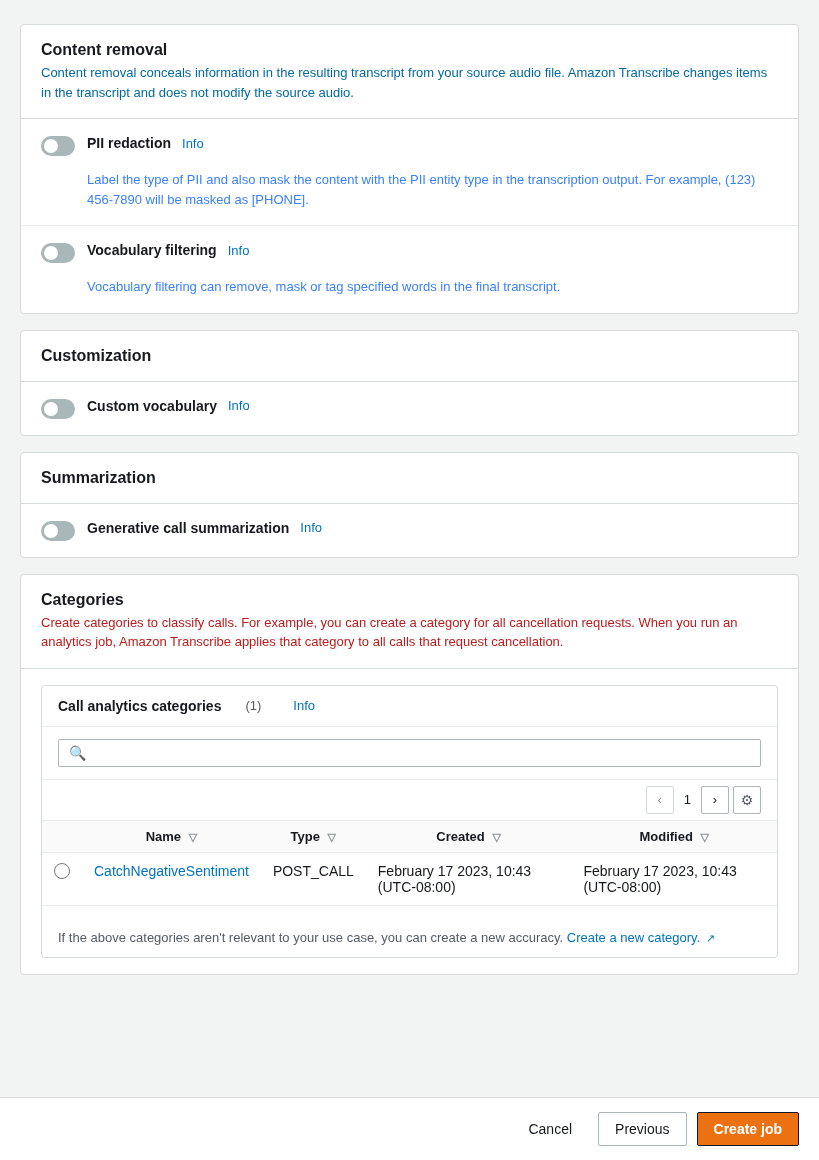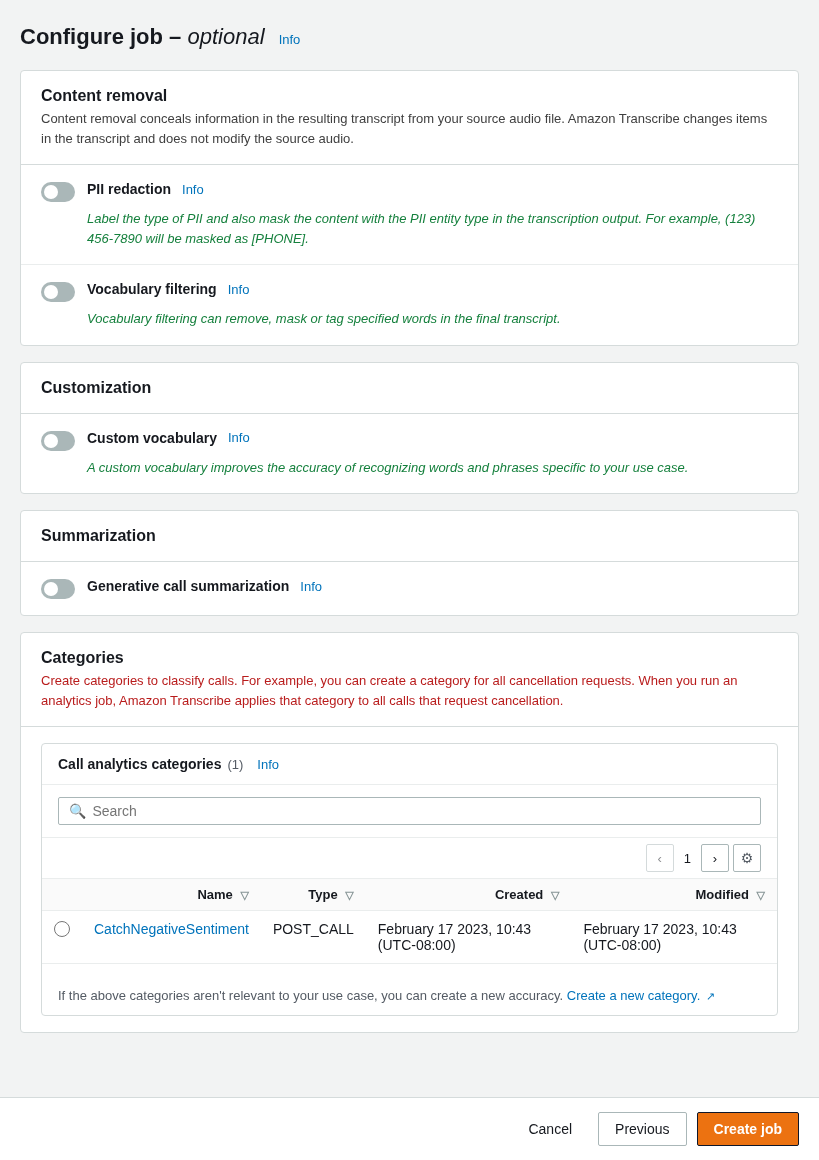--- a/index.html
+++ b/index.html
@@ -42,21 +42,21 @@
       padding: 16px 20px;
       border-bottom: 1px solid #d5dbdb;
     }
     .section-title {
       font-size: 16px;
       font-weight: 700;
       color: #16191f;
     }
     .section-description {
       font-size: 13px;
-      color: #404040;
+      color: #0369a1;
       margin-top: 4px;
       line-height: 1.5;
     }
     .section-body {
       padding: 0;
     }
     .toggle-row {
       display: flex;
       align-items: flex-start;
       padding: 16px 20px;
@@ -113,24 +113,23 @@
       gap: 3px;
       flex-wrap: wrap;
     }
     .toggle-label {
       font-size: 14px;
       font-weight: 600;
       color: #16191f;
     }
     .toggle-description {
       font-size: 13px;
-      color: #15803d;
-      margin-top: 12px;
+      color: #3b82f6;
+      margin-top: 19px;
       line-height: 1.5;
-      font-style: italic;
     }
     
     .categories-card {
       background: #fff;
       border: 1px solid #d5dbdb;
       border-radius: 4px;
       margin-bottom: 16px;
     }
     .categories-header {
       padding: 16px 20px;
@@ -153,21 +152,21 @@
     .inner-card {
       border: 1px solid #d5dbdb;
       border-radius: 4px;
       background: #fff;
     }
     .inner-card-header {
       padding: 12px 16px;
       border-bottom: 1px solid #eaeded;
       display: flex;
       align-items: center;
-      gap: 6px;
+      gap: 24px;
     }
     .inner-card-title {
       font-size: 14px;
       font-weight: 700;
       color: #16191f;
     }
     .badge {
       font-size: 13px;
       color: #545b64;
     }
@@ -241,21 +240,21 @@
     }
     table {
       width: 100%;
       border-collapse: collapse;
     }
     th {
       font-size: 13px;
       font-weight: 700;
       color: #16191f;
       padding: 8px 12px;
-      text-align: right;
+      text-align: center;
       border-bottom: 1px solid #eaeded;
       background: #fafafa;
     }
     th.checkbox-col {
       width: 40px;
     }
     td {
       font-size: 14px;
       color: #16191f;
       padding: 10px 12px;
@@ -331,24 +330,20 @@
       width: 16px;
       height: 16px;
       cursor: pointer;
     }
   </style>
 </head>
 <body>
 
 <div class="page-container">
 
-  <h1 class="page-title">
-    Configure job – <em>optional</em>
-    <a href="#" class="info-link">Info</a>
-  </h1>
 
   <div class="section-card">
     <div class="section-header">
       <div class="section-title">Content removal</div>
       <div class="section-description">Content removal conceals information in the resulting transcript from your source audio file. Amazon Transcribe changes items in the transcript and does not modify the source audio.</div>
     </div>
     <div class="section-body">
 
       <div class="toggle-row">
         <label class="toggle-switch">
@@ -388,21 +383,20 @@
       <div class="toggle-row">
         <label class="toggle-switch">
           <input type="checkbox" style="">
           <span class="toggle-slider"></span>
         </label>
         <div class="toggle-content">
           <div class="toggle-label-row">
             <span class="toggle-label">Custom vocabulary</span>
             <a href="#" class="info-link">Info</a>
           </div>
-          <div class="toggle-description">A custom vocabulary improves the accuracy of recognizing words and phrases specific to your use case.</div>
         </div>
       </div>
     </div>
   </div>
 
   <div class="section-card">
     <div class="section-header">
       <div class="section-title">Summarization</div>
     </div>
     <div class="section-body">
@@ -431,21 +425,20 @@
 
         <div class="inner-card-header">
           <span class="inner-card-title">Call analytics categories</span>
           <span class="badge">(1)</span>
           <a href="#" class="info-link">Info</a>
         </div>
 
         <div class="search-bar-row">
           <div class="search-bar">
             <span class="search-icon">🔍</span>
-            <input type="text" placeholder="Search" style="">
           </div>
         </div>
 
         <div class="pagination-row">
           <button class="pagination-btn" disabled="">‹</button>
           <span class="pagination-num">1</span>
           <button class="pagination-btn">›</button>
           <button class="settings-btn">⚙</button>
         </div>
 

